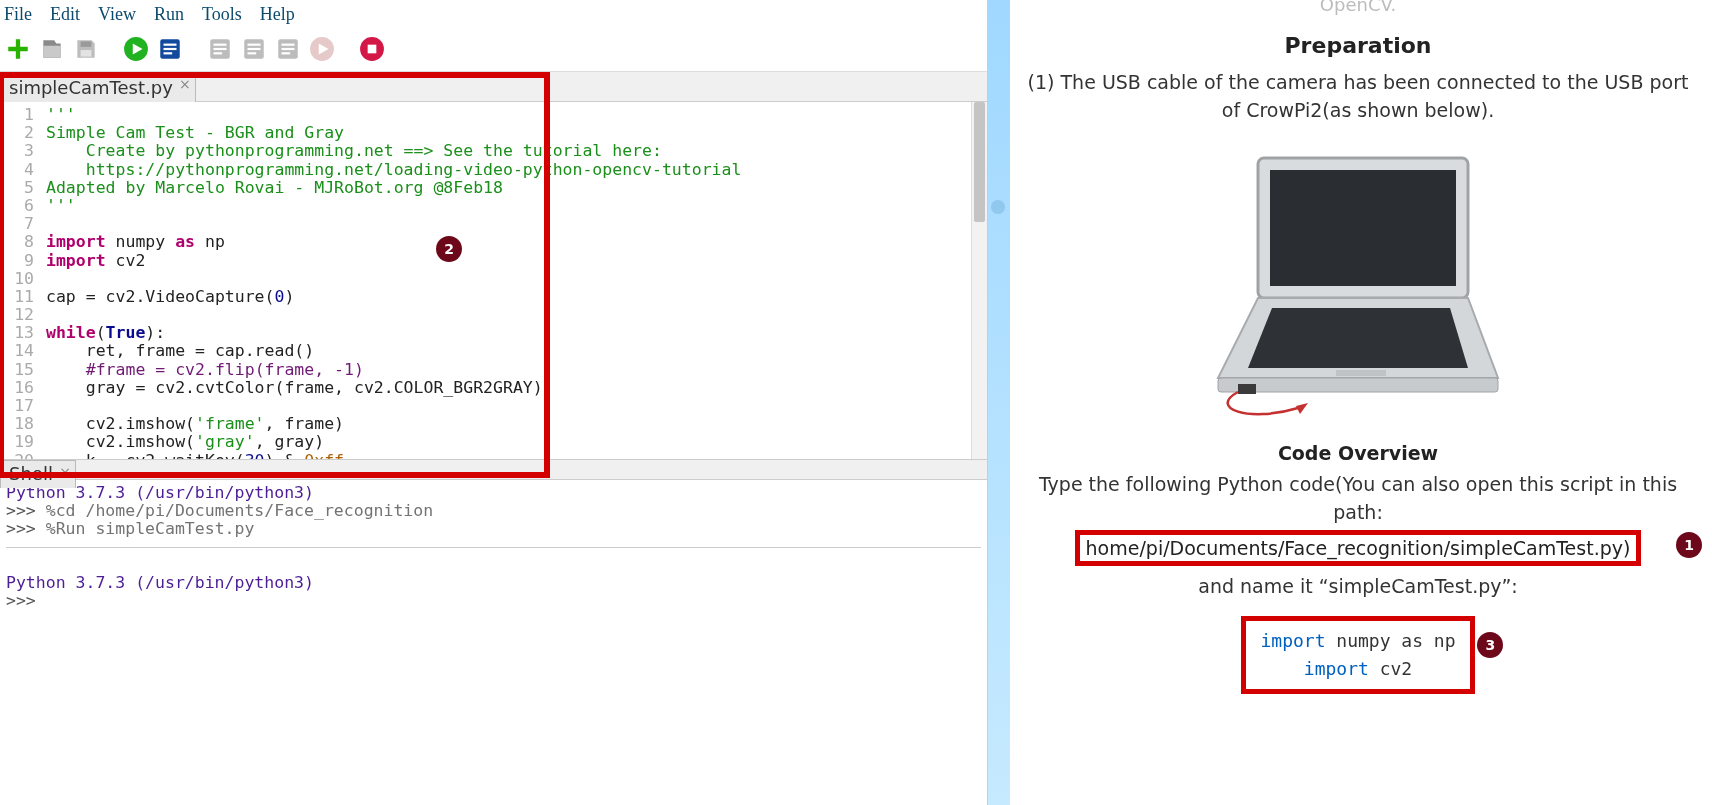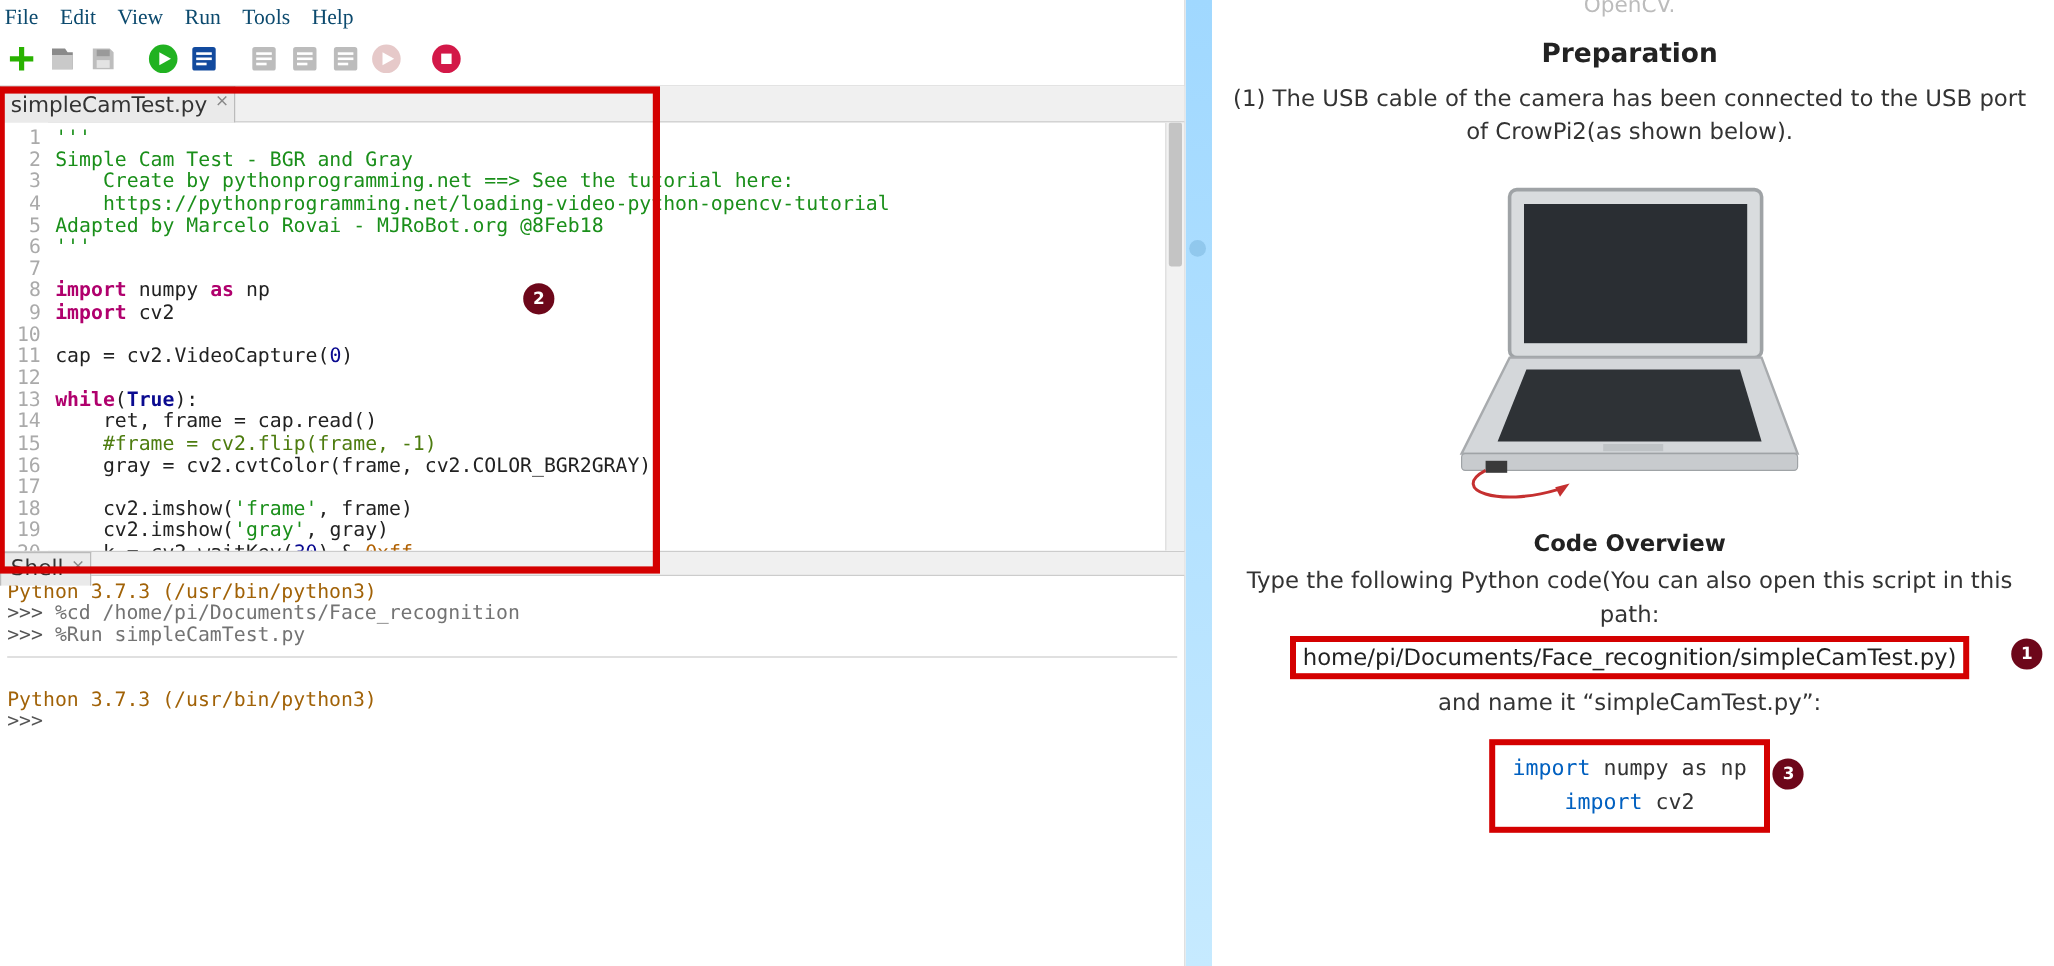--- a/index.html
+++ b/index.html
@@ -100,21 +100,21 @@
     position: relative;
     flex: 1;
   }
   .code-line { height: 18.2px; }
 
   
   .c-str   { color: #1a8f1a; }       
   .c-kw    { color: #b0006d; font-weight: bold; }  
   .c-bool  { color: #0a0a90; font-weight: bold; }  
   .c-num   { color: #0a0a90; }
-  .c-cmt   { color: #4d7c0f; }
+  .c-cmt   { color: #701a75; }
   .c-hex   { color: #b06000; }
 
   
   .hlbox {
     position: absolute;
     border: 6px solid #d40000;
     pointer-events: none;
     z-index: 50;
   }
   .badge {
@@ -171,21 +171,21 @@
     font-family: "DejaVu Sans Mono","Consolas",monospace;
     font-size: 16.5px;
     line-height: 18.2px;
     padding: 4px 6px;
     color: #555;
     white-space: pre;
   }
   .shell .prompt { color: #555; }
   .shell .magic  { color: #737373; text-align: center; }
   .shell hr { border: none; border-top: 1px solid #ccc; margin: 8px 0; }
-  .shell .py-prompt { color: #a16207; }
+  .shell .py-prompt { color: #4c1d95; }
 
   
   .tutorial {
     flex: 1;
     background: #fff;
     position: relative;
     padding: 0 0 0 0;
     overflow: hidden;
     text-align: center;
   }

